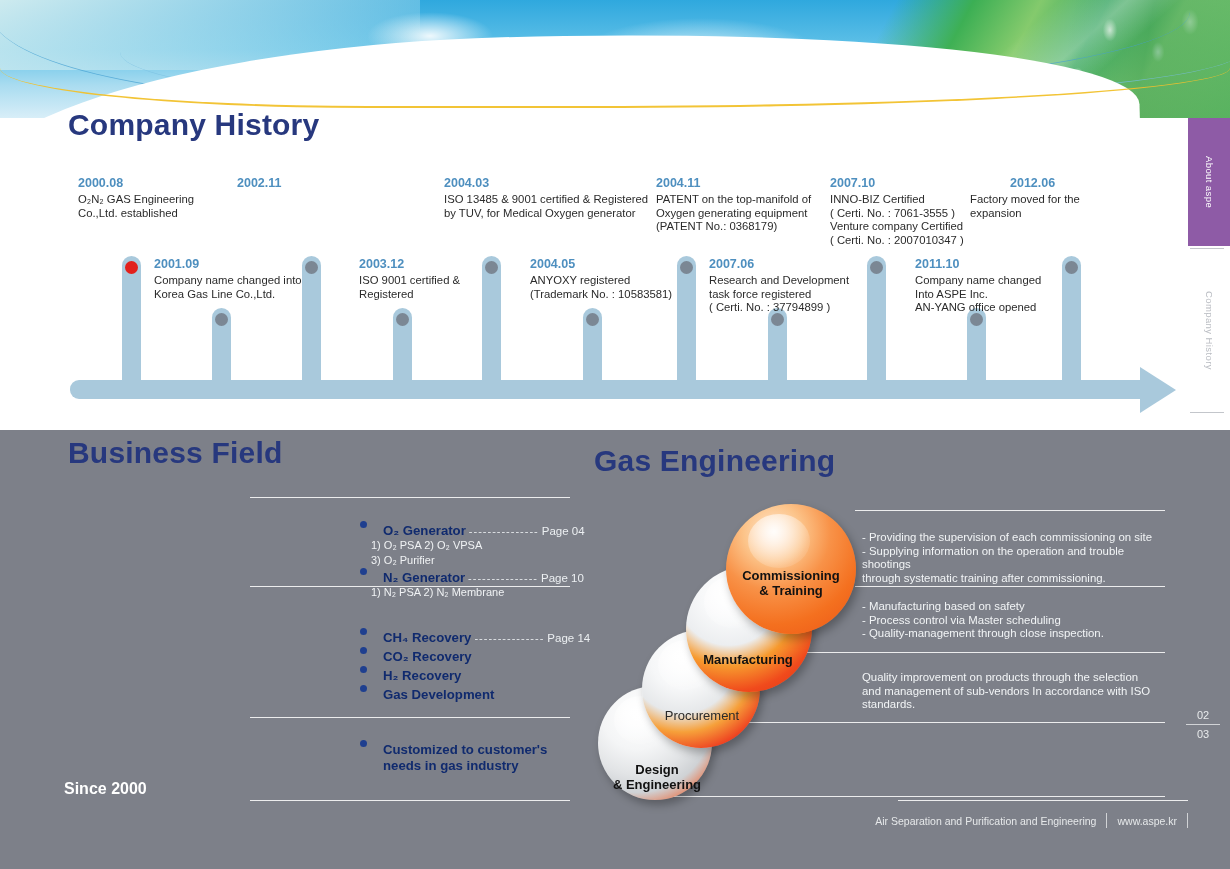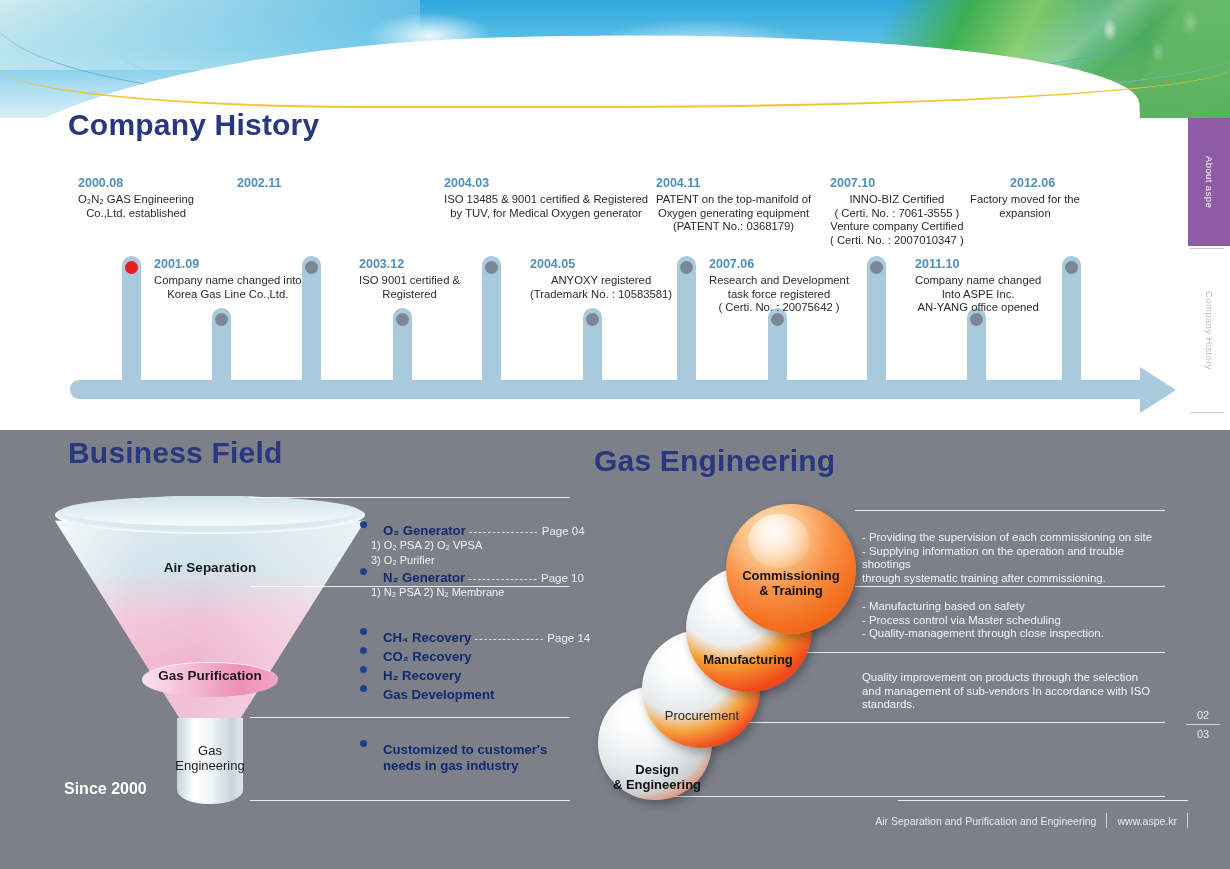--- a/index.html
+++ b/index.html
@@ -64,21 +64,21 @@
     border-radius: 0 0 55% 35% / 0 0 100% 100%;
   }
 
   
   .sec-title {
     color: #27387e; font-size: 30px; font-weight: bold; letter-spacing: .2px;
   }
   #history-title { position: absolute; left: 68px; top: 108px; }
 
   
-  .timeline { position: absolute; left: 0; top: 168px; width: 1196px; height: 240px; text-align: center; }
+  .timeline { position: absolute; left: 0; top: 168px; width: 1196px; height: 240px; }
   .tl-base {
     position: absolute; left: 70px; top: 212px; width: 1085px; height: 19px;
     background: #a9c9dc; border-radius: 9px 0 0 9px;
   }
   .tl-arrow {
     position: absolute; left: 1140px; top: 199px;
     width: 0; height: 0;
     border-top: 23px solid transparent; border-bottom: 23px solid transparent;
     border-left: 36px solid #a9c9dc;
   }
@@ -257,46 +257,33 @@
     <div class="tl-desc" style="left:359px; top:106px;">ISO 9001 certified &amp;
 Registered</div>
 
     <div class="tl-date" style="left:530px; top:89px;">2004.05</div>
     <div class="tl-desc" style="left:530px; top:106px;">ANYOXY registered
 (Trademark No. : 10583581)</div>
 
     <div class="tl-date" style="left:709px; top:89px;">2007.06</div>
     <div class="tl-desc" style="left:709px; top:106px;">Research and Development
 task force registered
-( Certi. No. : 20075642 )</div>
+( Certi. No. : 37794899 )</div>
 
     <div class="tl-date" style="left:915px; top:89px;">2011.10</div>
     <div class="tl-desc" style="left:915px; top:106px;">Company  name  changed
 Into  ASPE Inc.
 AN-YANG office opened</div>
   </div>
 
   <div class="gray-panel"></div>
 
   <div class="sec-title" id="bf-title">Business Field</div>
   <div class="sec-title" id="ge-title">Gas Engineering</div>
 
-  <div class="funnel-wrap">
-    <div class="funnel-cone"></div>
-    <div class="funnel-cone-shade"></div>
-    <div class="funnel-rim">
-      <div class="funnel-rim-inner"></div>
-    </div>
-    <div class="funnel-mid-ellipse"></div>
-    <div class="funnel-neck"></div>
-    <div class="funnel-label" id="lab-air">Air Separation</div>
-    <div class="funnel-label" id="lab-pur">Gas Purification</div>
-    <div class="funnel-label" id="lab-gas">Gas
-Engineering</div>
-  </div>
   <div id="since">Since 2000</div>
 
   <div class="bf-rule" style="top:497px;"></div>
   <div class="bf-rule" style="top:586px;"></div>
   <div class="bf-rule" style="top:717px;"></div>
   <div class="bf-rule" style="top:800px;"></div>
 
   <div class="bf-group" style="top:523px;">
     <div class="bf-item">
       <span class="bdot"></span>

